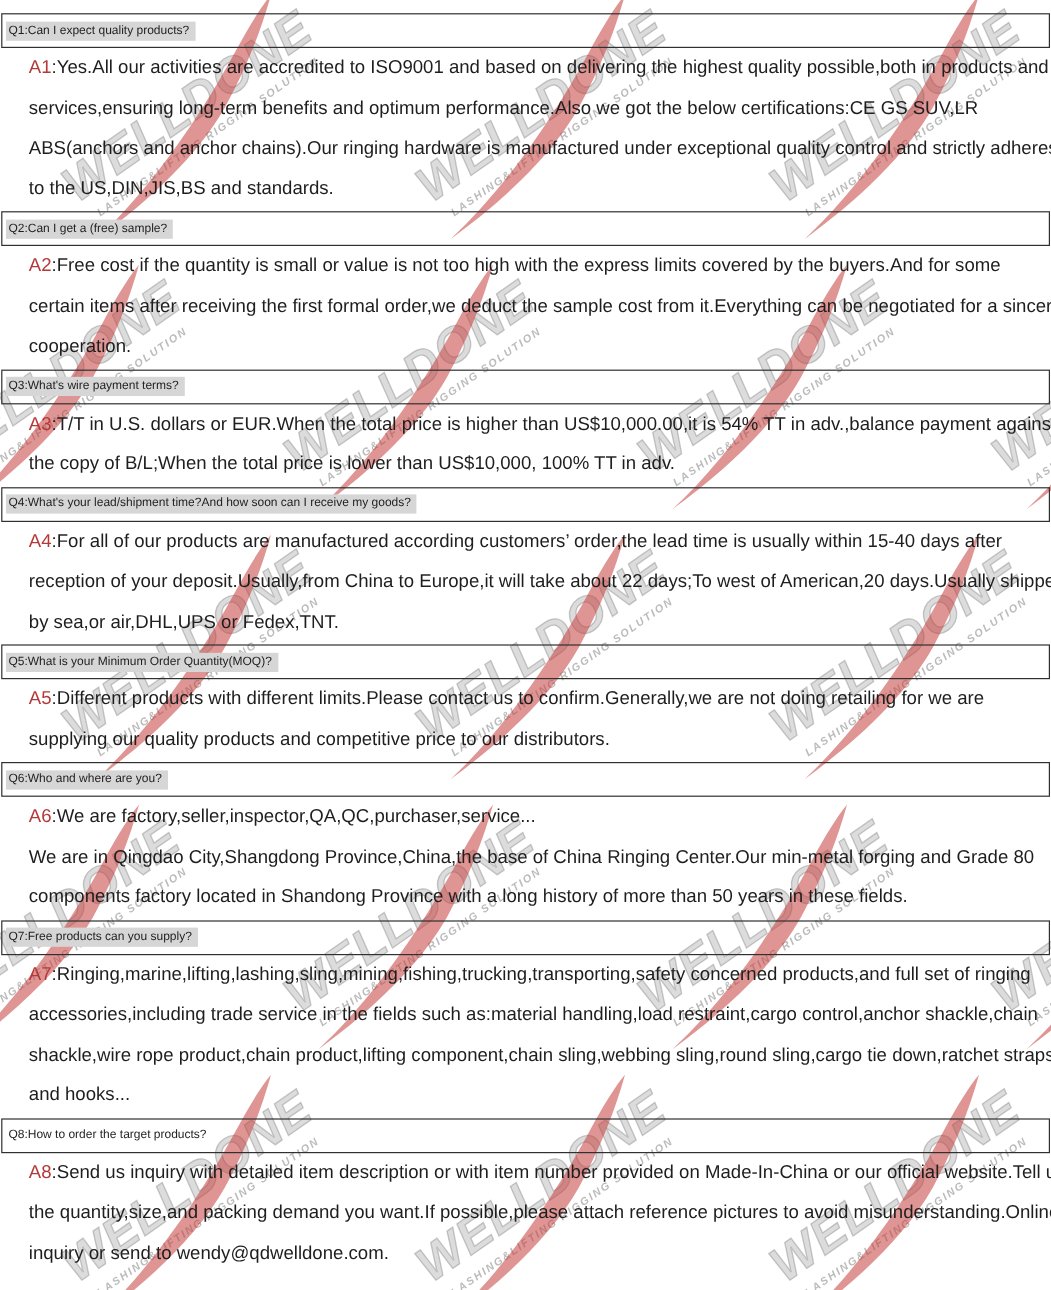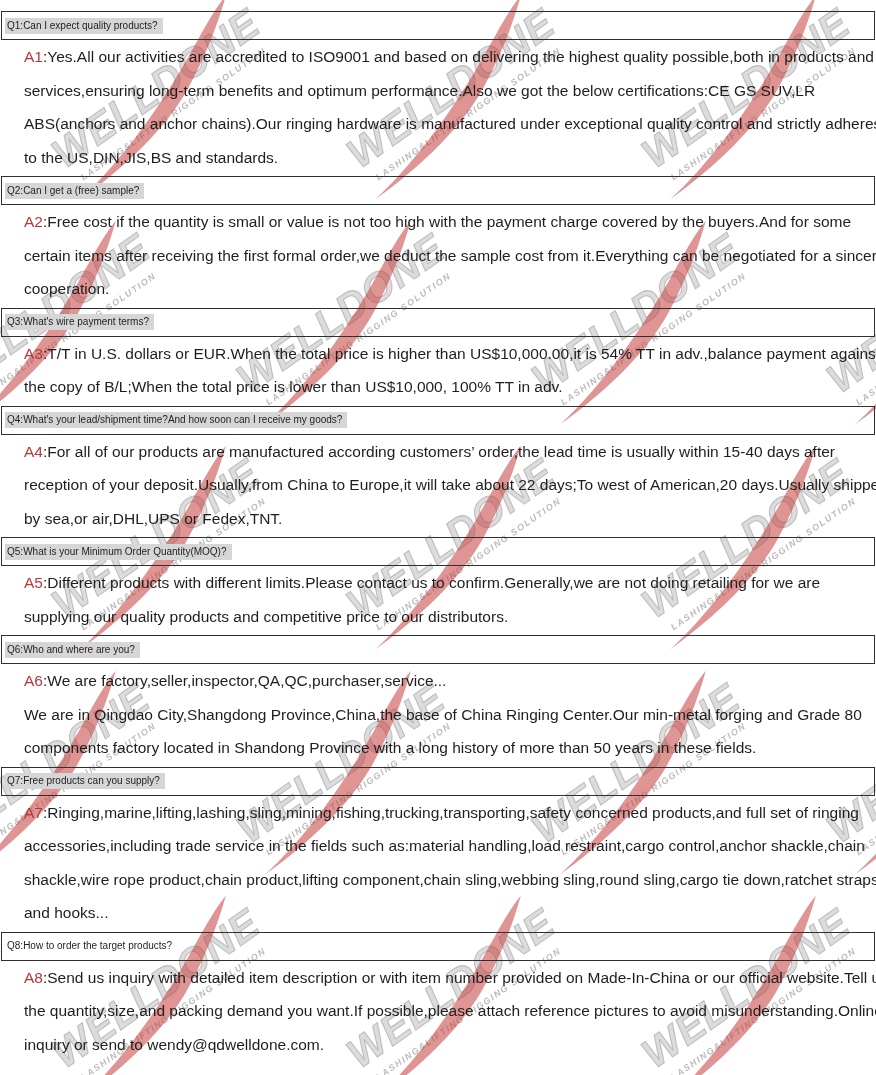--- a/index.html
+++ b/index.html
@@ -261,21 +261,21 @@
       <div class="answer">
         <div class="line"><span class="alabel">A1</span><span>:</span><span>Yes.All our activities are accredited to ISO9001 and based on delivering the highest quality possible,both in products and</span></div>
         <div class="line">services,ensuring long-term benefits and optimum performance.Also we got the below certifications:CE GS SUV,LR</div>
         <div class="line">ABS(anchors and anchor chains).Our ringing hardware is manufactured under exceptional quality control and strictly adheres</div>
         <div class="line">to the US,DIN,JIS,BS and standards.</div>
       </div>
       <div class="qbox">
         <span class="qtext hl"><span>Q2</span><span>:</span><span>Can I get a (free) sample?</span></span>
       </div>
       <div class="answer">
-        <div class="line"><span class="alabel">A2</span><span>:</span><span>Free cost if the quantity is small or value is not too high with the payment charge covered by the buyers.And for some</span></div>
+        <div class="line"><span class="alabel">A2</span><span>:</span><span>Free cost if the quantity is small or value is not too high with the express limits covered by the buyers.And for some</span></div>
         <div class="line">certain items after receiving the first formal order,we deduct the sample cost from it.Everything can be negotiated for a sincere</div>
         <div class="line">cooperation.</div>
       </div>
       <div class="qbox">
         <span class="qtext hl"><span>Q3</span><span>:</span><span>What's wire payment terms?</span></span>
       </div>
       <div class="answer">
         <div class="line"><span class="alabel">A3</span><span>:</span><span>T/T in U.S. dollars or EUR.When the total price is higher than US$10,000.00,it is 54% TT in adv.,balance payment against</span></div>
         <div class="line">the copy of B/L;When the total price is lower than US$10,000, 100% TT in adv.</div>
       </div>

